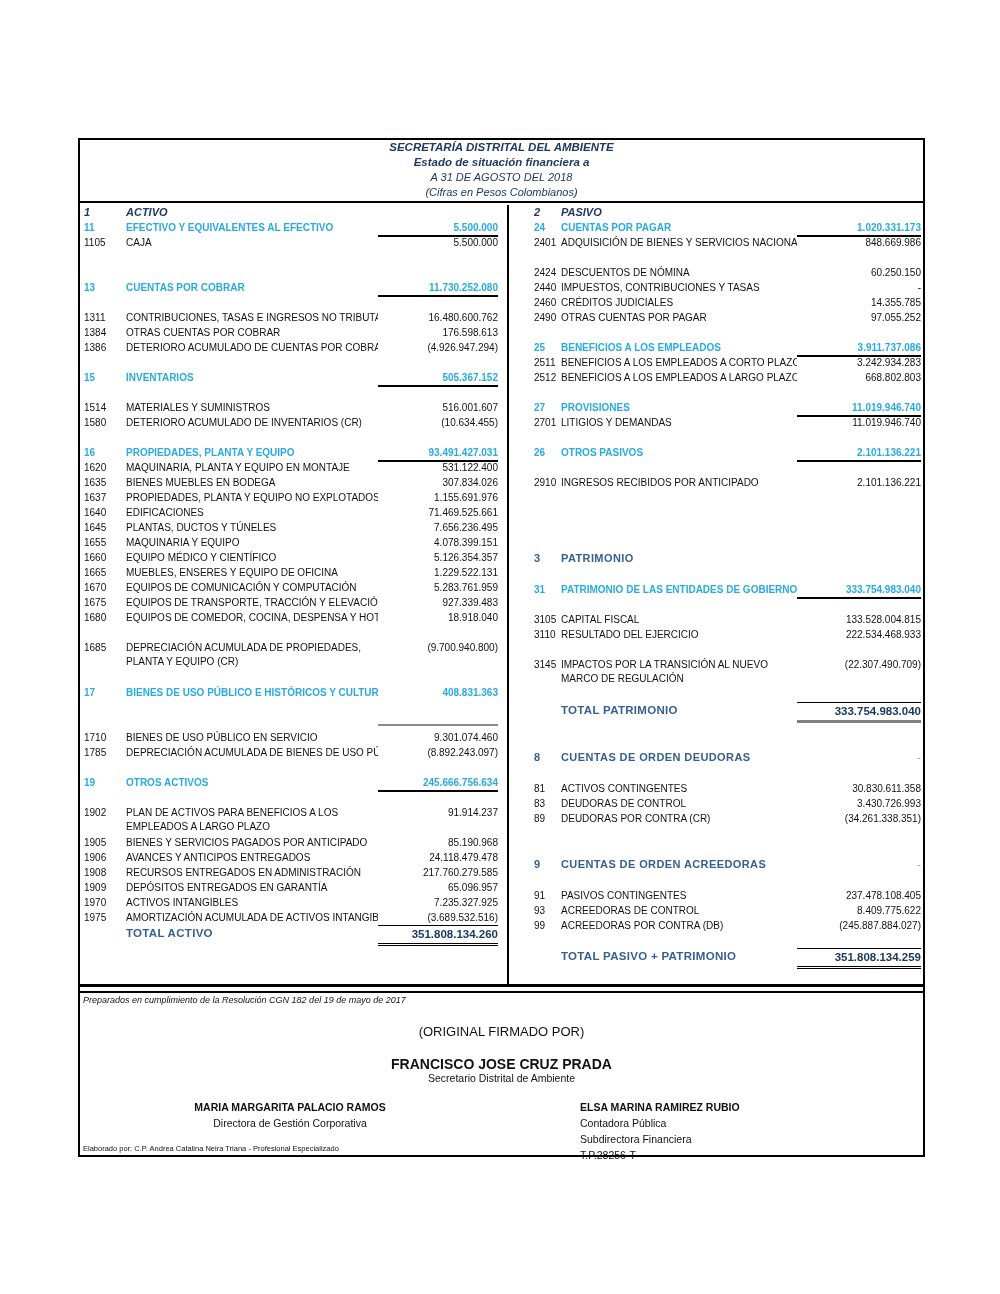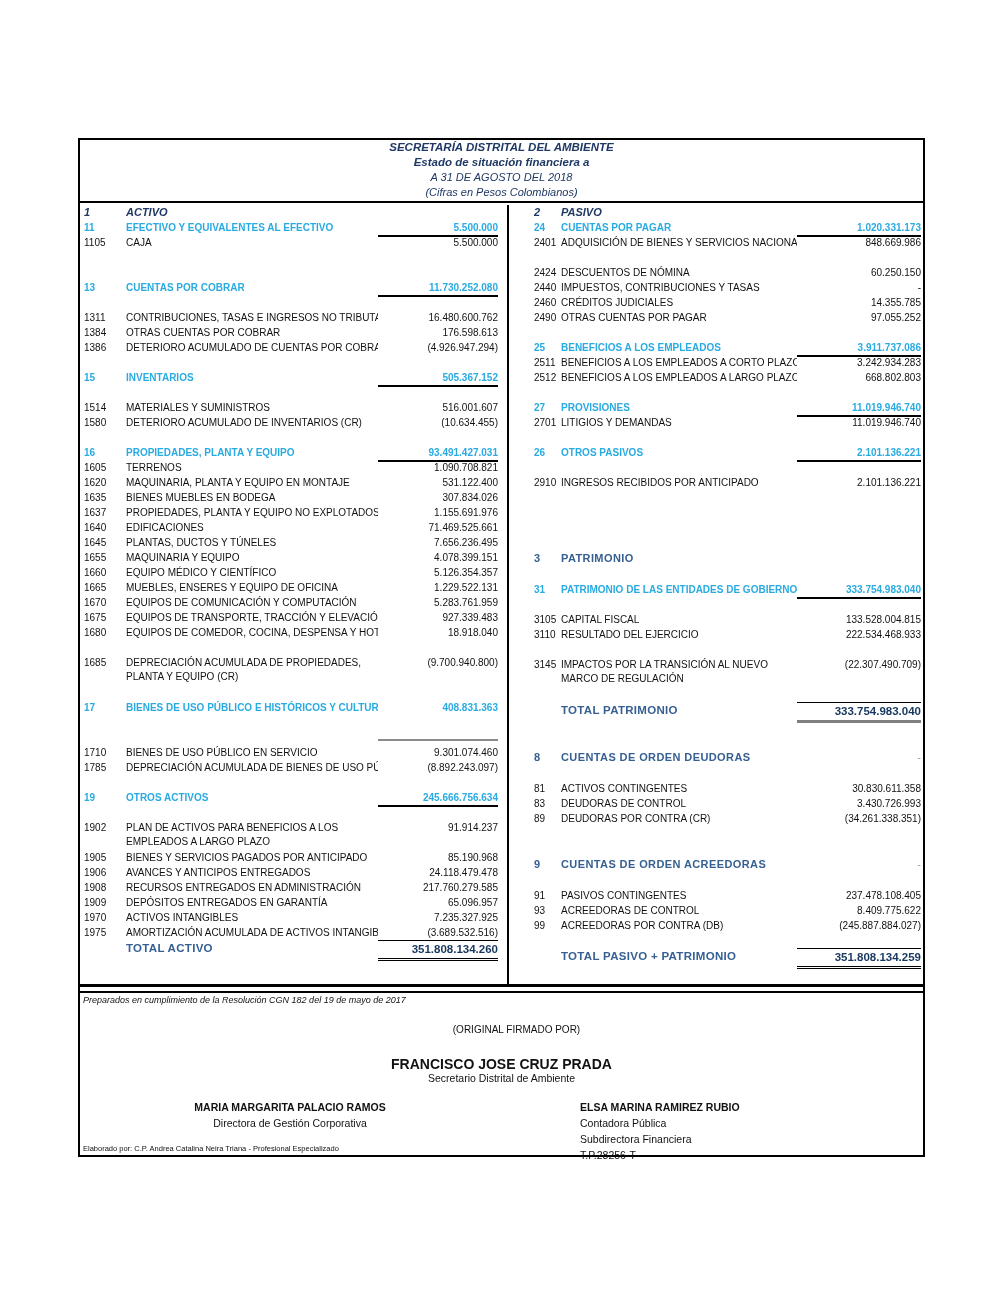--- a/index.html
+++ b/index.html
@@ -35,21 +35,21 @@
   .row.head .value{color:#999;font-weight:400;letter-spacing:0;}
   .row.total{color:#366092;font-weight:700;font-size:11.5px;letter-spacing:.3px;height:17px;line-height:17px;}
   .row.total .value{color:#17375E;letter-spacing:0;}
   .v-ul{border-bottom:2px solid #000;}
   .v-dbl{border-top:1px solid #000;border-bottom:3.5px double #000;}
   .v-gray{border-top:1px solid #000;border-bottom:3px solid #7f7f7f;}
   .row.gline .value{height:9px;border-bottom:2.5px solid #8c8c8c;}
   
   .doc-footer{position:relative;border-top:2px solid #000;margin-top:4px;height:163px;}
   .f-note{position:absolute;top:2px;left:3px;font-size:9px;font-style:italic;color:#111;}
-  .f-firmado{position:absolute;top:31px;left:0;width:100%;text-align:center;font-size:10px;padding-left:15px;}
+  .f-firmado{position:absolute;top:31px;left:0;width:100%;text-align:center;font-size:13px;}
   .f-name-main{position:absolute;top:63px;left:0;width:100%;text-align:center;font-size:14px;font-weight:700;}
   .f-title-main{position:absolute;top:79px;left:0;width:100%;text-align:center;font-size:10.5px;}
   .sig-left{position:absolute;top:106px;left:55px;width:310px;text-align:center;}
   .sig-right{position:absolute;top:106px;left:500px;width:300px;text-align:left;}
   .sig-name{font-size:10.5px;font-weight:700;line-height:16px;}
   .sig-title{font-size:10.5px;line-height:16px;}
   .f-prepared{position:absolute;bottom:3px;left:3px;font-size:7.5px;}
 </style>
 </head>
 <body>
@@ -121,25 +121,20 @@
             <span class="label">DETERIORO ACUMULADO DE INVENTARIOS (CR)</span>
             <span class="value">(10.634.455)</span>
           </div>
           <div class="row blank"></div>
           <div class="row sec">
             <span class="code">16</span>
             <span class="label">PROPIEDADES, PLANTA Y EQUIPO</span>
             <span class="value v-ul">93.491.427.031</span>
           </div>
           <div class="row item">
-            <span class="code">1605</span>
-            <span class="label">TERRENOS</span>
-            <span class="value">1.090.708.821</span>
-          </div>
-          <div class="row item">
             <span class="code">1620</span>
             <span class="label">MAQUINARIA, PLANTA Y EQUIPO EN MONTAJE</span>
             <span class="value">531.122.400</span>
           </div>
           <div class="row item">
             <span class="code">1635</span>
             <span class="label">BIENES MUEBLES EN BODEGA</span>
             <span class="value">307.834.026</span>
           </div>
           <div class="row item">

